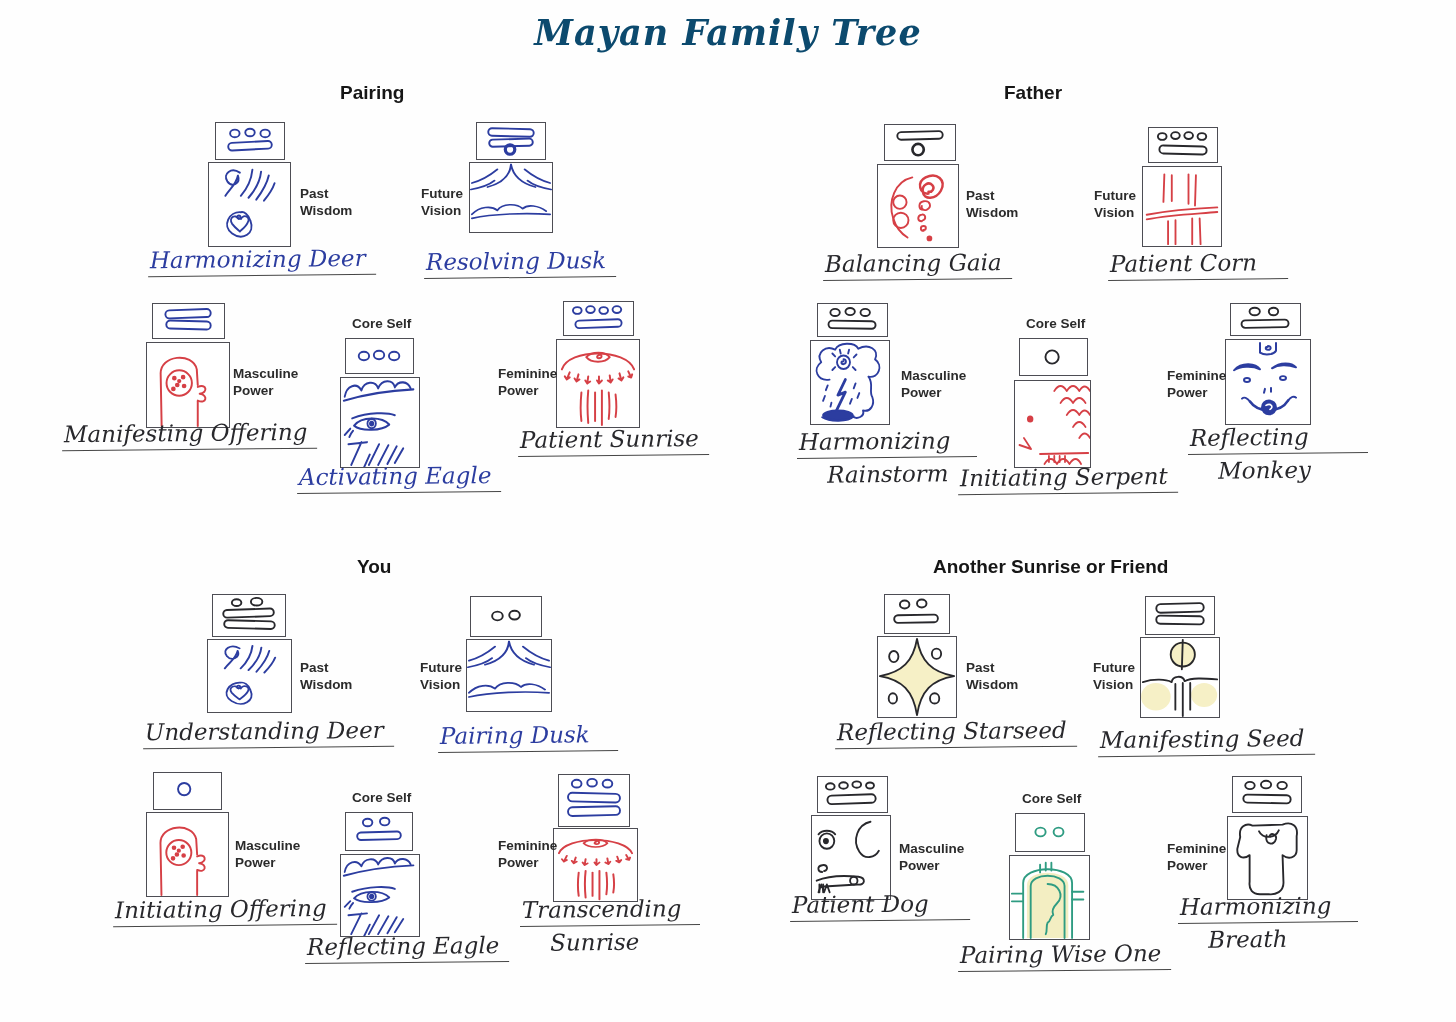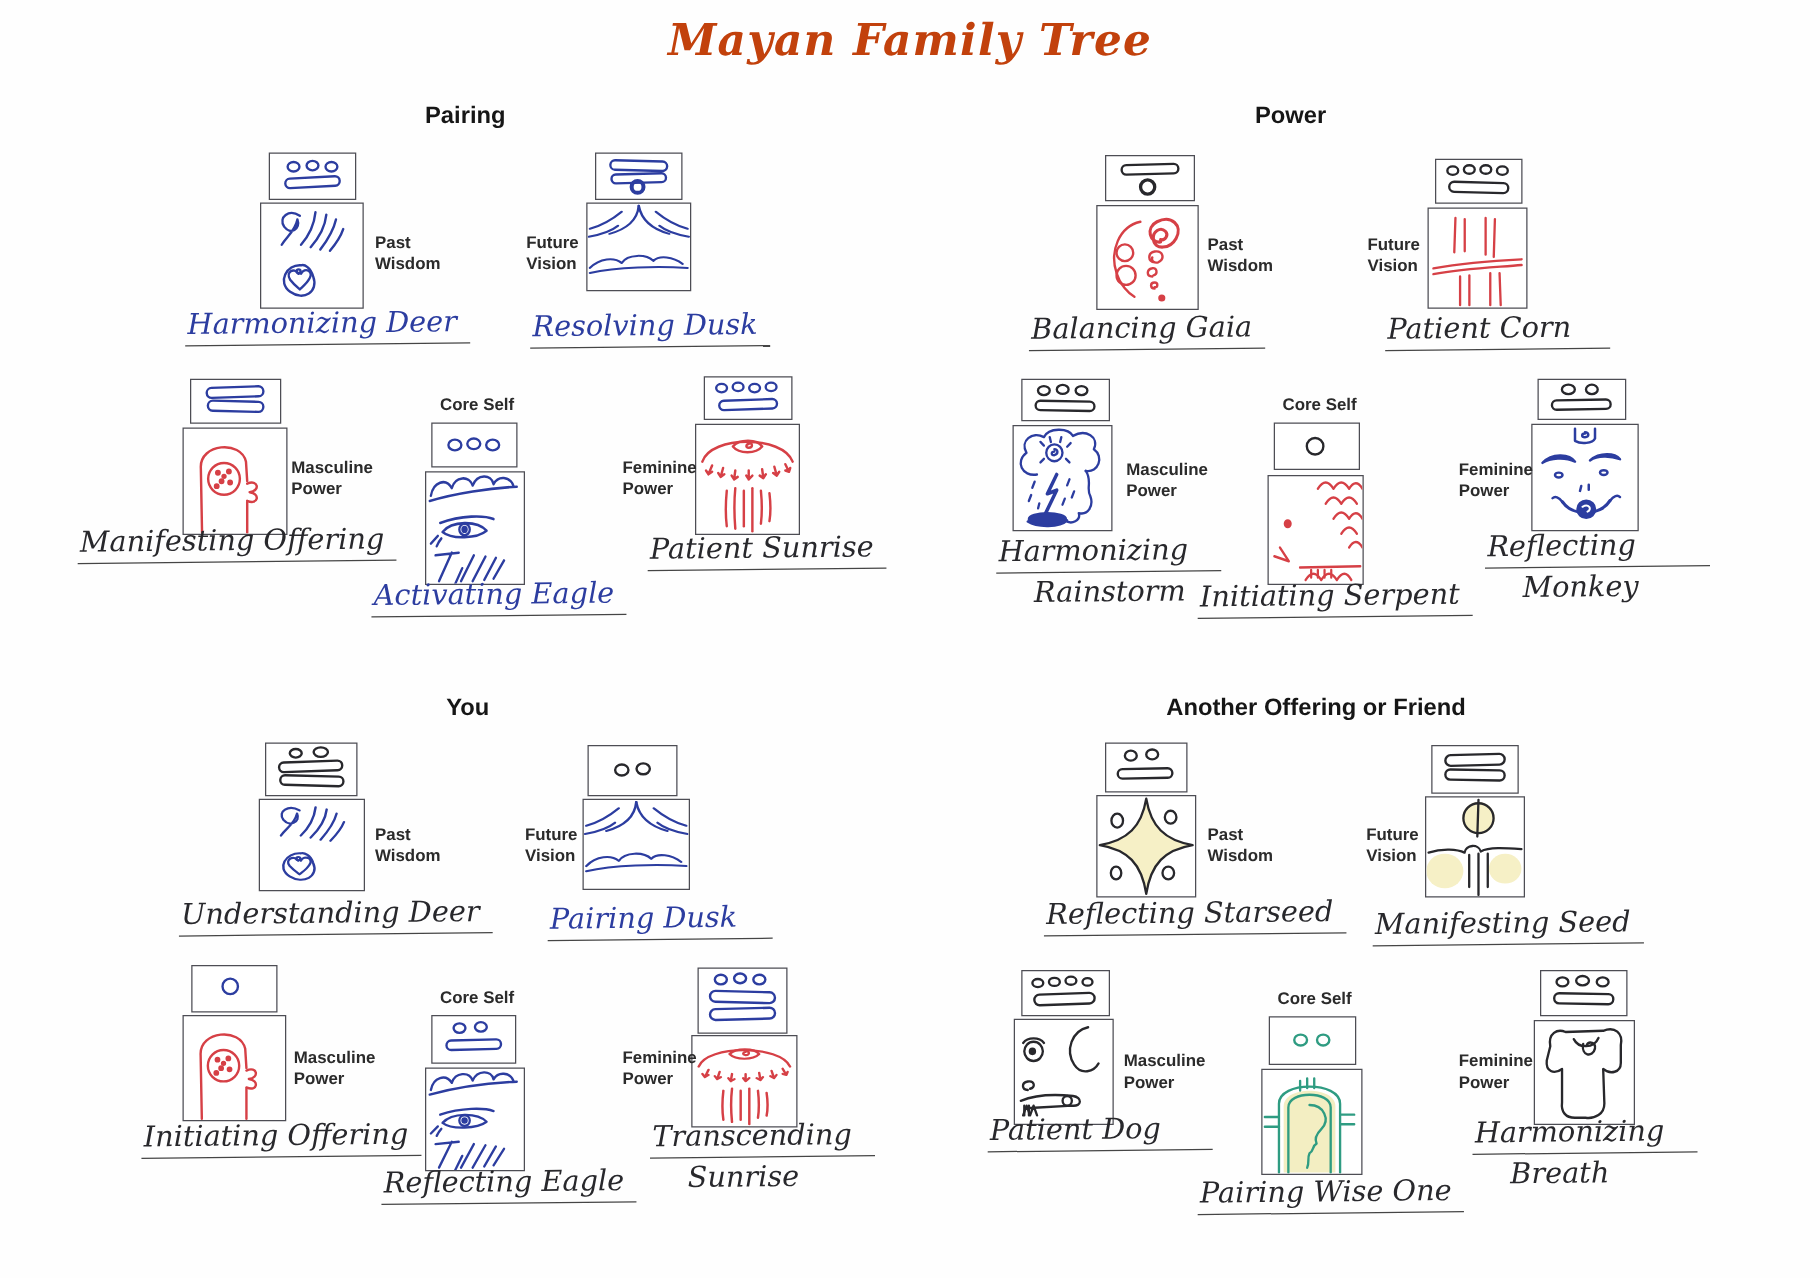--- a/index.html
+++ b/index.html
@@ -1,20 +1,20 @@
 <!DOCTYPE html>
 <html><head>
 <meta charset="utf-8">
 <style>
   html,body{margin:0;padding:0;background:#e8e8e8;}
   .page{position:relative;width:1456px;height:1022px;background:#fefefe;overflow:hidden;
         font-family:"Liberation Sans",sans-serif;}
   .title{position:absolute;left:50%;top:12px;transform:translateX(-50%);
          font-family:"DejaVu Serif",serif;font-style:italic;font-weight:bold;
-         font-size:35px;letter-spacing:1px;color:#c2410c;white-space:nowrap;}
+         font-size:35px;letter-spacing:1px;color:#0c4a6e;white-space:nowrap;}
   .header{position:absolute;font-family:"Liberation Sans",sans-serif;font-weight:bold;
           font-size:19px;color:#161616;white-space:nowrap;}
   .card{position:absolute;}
   .plate,.portrait{position:absolute;border:1.6px solid #4d4d54;background:#fff;box-sizing:border-box;}
   .plate svg,.portrait svg{display:block;width:100%;height:100%;}
   .glyph{fill:none;stroke:currentColor;stroke-width:2;stroke-linecap:round;}
   .role{position:absolute;font-size:13.5px;font-weight:bold;color:#2b2b2b;line-height:1.25;}
   .role.core{white-space:nowrap;}
   .name{position:absolute;font-family:"DejaVu Serif",serif;font-style:italic;
         font-size:23px;line-height:1.15;white-space:nowrap;color:#2a2a2e;transform:rotate(-0.6deg);}
@@ -217,23 +217,23 @@
 <path d="M33,15 C37,23 50,23 54,14"></path>
 <path d="M41,19 C39,29 49,31 51,23 C52,18 46,16 44,20"></path>
           </g>
         </symbol>
 </defs>
 </svg>
 
 <div class="title">Mayan Family Tree</div>
 
 <div class="header" style="left:340px;top:82px">Pairing</div>
-<div class="header" style="left:1004px;top:82px">Power</div>
+<div class="header" style="left:1004px;top:82px">Father</div>
 <div class="header" style="left:357px;top:556px">You</div>
-<div class="header" style="left:933px;top:556px">Another Offering or Friend</div>
+<div class="header" style="left:933px;top:556px">Another Sunrise or Friend</div>
 
 <div class="card" style="left:148px;top:122px">
   <div class="plate" style="left:67px;top:0;width:70px;height:38px" data-ink="blue">
     <svg viewBox="0 0 70 38" class="glyph">
           <ellipse cx="19" cy="11" rx="5" ry="4"></ellipse>
           <ellipse cx="35" cy="10" rx="5" ry="4"></ellipse>
           <ellipse cx="51" cy="11" rx="5" ry="4"></ellipse>
           <rect x="12" y="20" width="46" height="8" rx="4" transform="rotate(-3 35 24)"></rect>
         </svg>
   </div>

